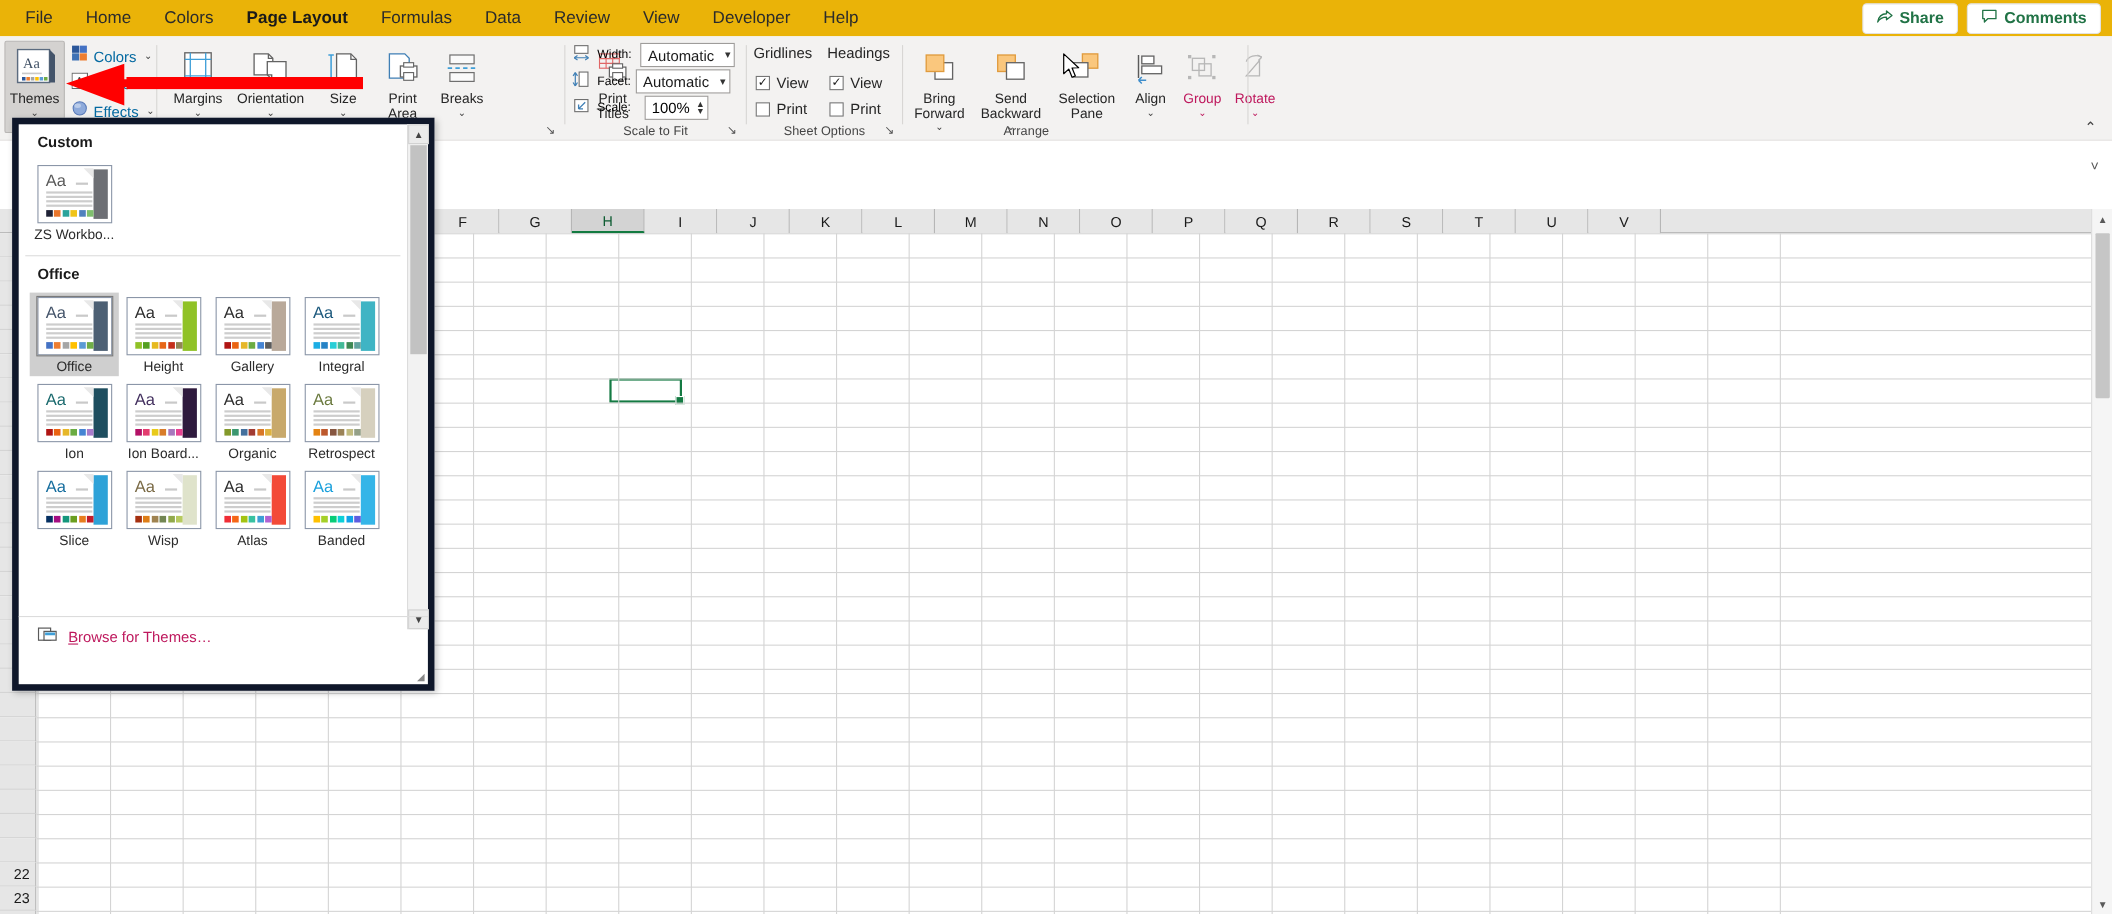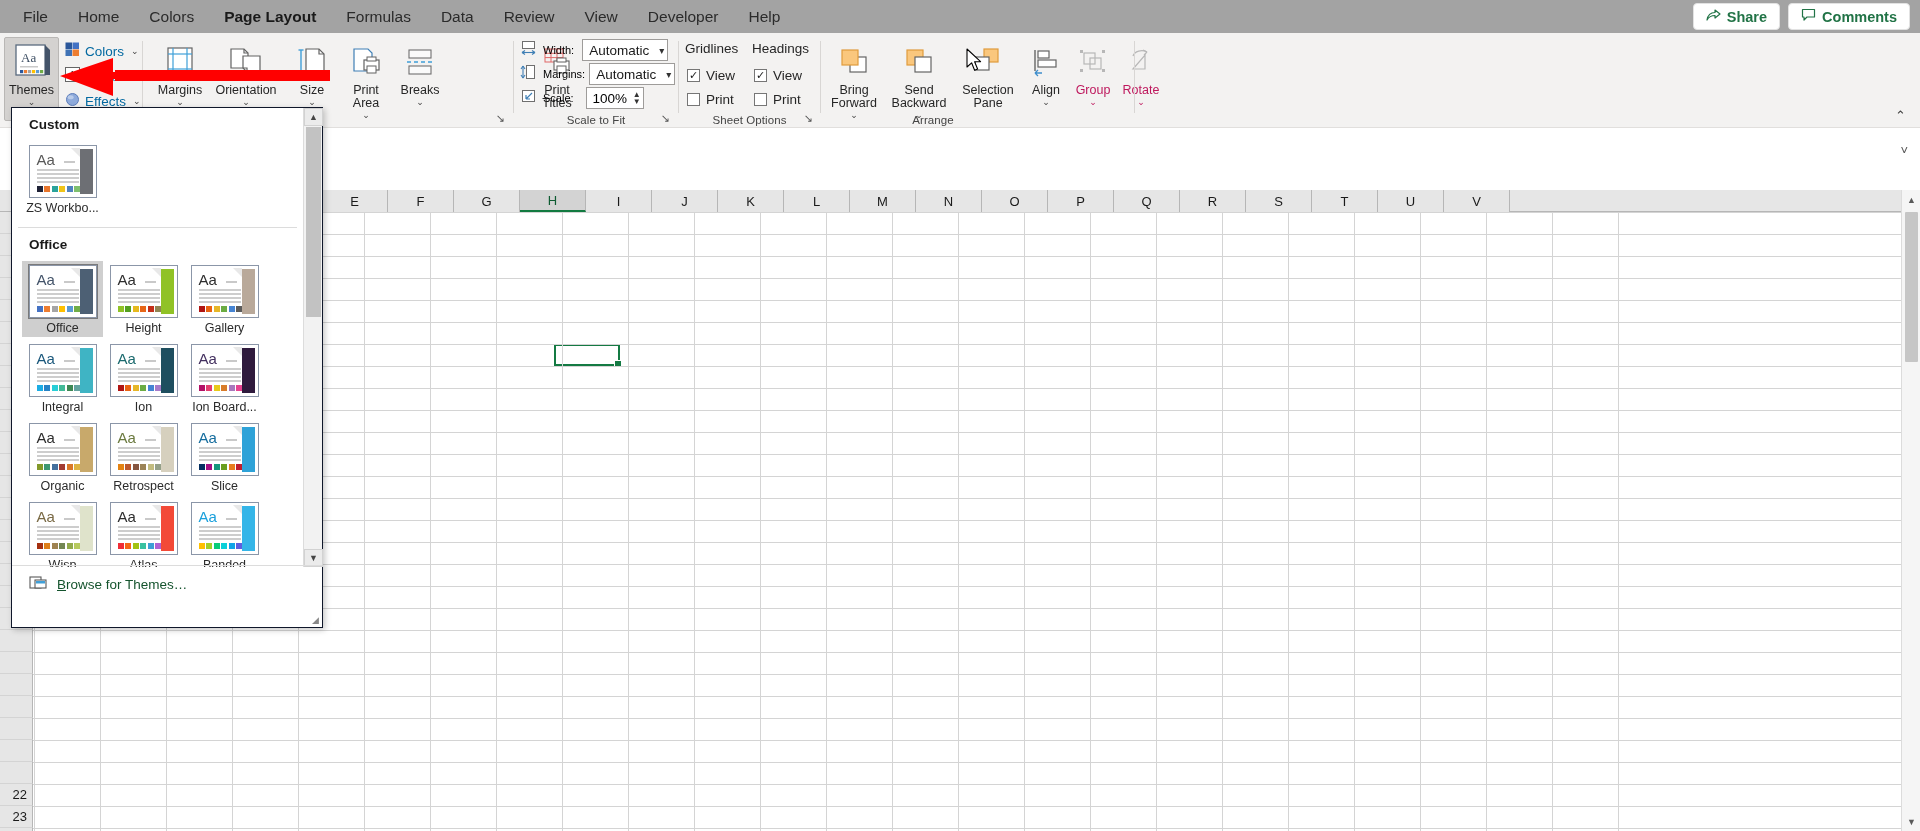--- a/index.html
+++ b/index.html
@@ -9,21 +9,21 @@
     overflow: hidden;
     font-family: "Liberation Sans", sans-serif;
     background: #ffffff;
     -webkit-font-smoothing: antialiased;
   }
   #app { position: relative; width: 1920px; height: 831px; background:#fff; }
 
   
   .tabbar {
     position:absolute; top:0; left:0; width:1920px; height:33px;
-    background:#a3a3a3; display:flex; align-items:center;
+    background:#eab308; display:flex; align-items:center;
   }
   .tab {
     font-size:15.5px; color:#2b2b2b; padding:5px 13px; margin:0 2px;
     position:relative; white-space:nowrap; cursor:default;
   }
   .tab.active { font-weight:bold; color:#1a1a1a; }
   .tab.active::after {
     content:""; position:absolute; left:9px; right:9px; bottom:-6px;
     height:3px; background:#1e6c41;
   }
@@ -136,22 +136,22 @@
     width:6px; height:6px; background:#147a43; border:1px solid #fff;
   }
   
   .vsb { position:absolute; right:0; top:0; width:19px; bottom:0; background:#f5f5f5; border-left:1px solid #dcdcdc;}
   .vsbtop, .vsbbot { position:absolute; left:0; width:19px; height:19px; display:flex; align-items:center; justify-content:center; font-size:9px; color:#5a5a5a;}
   .vsbtop{top:0;} .vsbbot{bottom:0;}
   .vsbthumb { position:absolute; left:3px; width:13px; background:#c6c6c6; border-radius:1px; }
 
   
   .gallery {
-    position:absolute; left:11px; top:107px; width:312px; height:521px;
-    background:#ffffff; border:1px solid #0f172a;
+    position:absolute; left:11px; top:107px; width:384px; height:521px;
+    background:#ffffff; border:6px solid #0f172a;
     box-shadow:2px 2px 6px rgba(0,0,0,.22);
     z-index:40;
   }
   .galscroll { position:absolute; left:0; top:0; right:19px; height:459px; overflow:hidden; }
   .sectionhdr { font-size:13.5px; font-weight:bold; color:#1a1a1a; padding:9px 0 6px 17px; }
   .sectiondiv { height:1px; background:#dcdcdc; margin:7px 6px 0 6px; }
   .thgrid { display:flex; flex-wrap:wrap; padding:3px 0 0 10px; }
   .thcell {
     width:81px; margin:0 0 3px 0; display:flex; flex-direction:column;
     align-items:center; cursor:default; padding:4px 0 2px 0;
@@ -177,21 +177,21 @@
     border-left:9px solid transparent; border-top:9px solid #e8e8e8;
   }
   .thlabel { font-size:12.5px; color:#2b2b2b; margin-top:3px; white-space:nowrap; }
 
   .galsb { position:absolute; right:0; top:0; width:19px; height:459px; background:#f2f2f2; border-left:1px solid #dcdcdc; }
   .galsb .ar { position:absolute; left:0; width:19px; height:18px; background:#ebebeb; border:1px solid #d2d2d2; display:flex; align-items:center; justify-content:center; font-size:9px; color:#444;}
   .galsb .thumbb { position:absolute; left:2px; width:15px; background:#c2c2c2; }
 
   .galfoot { position:absolute; left:0; right:0; bottom:0; height:62px; border-top:1px solid #dcdcdc; padding-top:5px;}
   .menuitem { display:flex; align-items:center; gap:10px; height:27px; padding-left:17px; cursor:default; }
-  .menuitem .mlbl { font-size:13.5px; color:#14532d; }
+  .menuitem .mlbl { font-size:13.5px; color:#be185d; }
   .menuitem .mlbl u { text-decoration:underline; }
   .galresize { position:absolute; right:3px; bottom:2px; font-size:9px; color:#888; }
 
   
   .arrow { position:absolute; left:55px; top:52px; width:275px; height:48px; z-index:60; pointer-events:none; }
 
   
   .cursor { position:absolute; z-index:70; pointer-events:none; }
 </style>
 </head>
@@ -407,21 +407,21 @@
         </span>
       </div>
       <div class="sfrow" style="left:4px; top:29px;">
         <span>
           <svg width="17" height="16" viewBox="0 0 17 16">
             <rect x="6.5" y="1.5" width="8" height="13" fill="#fff" stroke="#6f6f6f" stroke-width="1"></rect>
             <line x1="3" y1="2" x2="3" y2="14" stroke="#3f7fb5" stroke-width="1.1"></line>
             <path d="M3 2 L1 5 M3 2 L5 5 M3 14 L1 11 M3 14 L5 11" stroke="#3f7fb5" stroke-width="1.1" fill="none"></path>
           </svg>
         </span>
-        <span class="sflbl">Margins:</span>
+        <span class="sflbl">Facet:</span>
         <span class="combo" style="width:86px; margin-left:4px;">
           <span class="cv">Automatic</span>
           <span class="cc">▾</span>
         </span>
       </div>
       <div class="sfrow" style="left:4px; top:53px;">
         <span>
           <svg width="17" height="16" viewBox="0 0 17 16">
             <rect x="2.5" y="2.5" width="12" height="11" fill="#fff" stroke="#6f6f6f" stroke-width="1"></rect>
             <path d="M12 5 L6 11 M6 11 L10 11 M6 11 L6 7" stroke="#3f7fb5" stroke-width="1.2" fill="none"></path>

